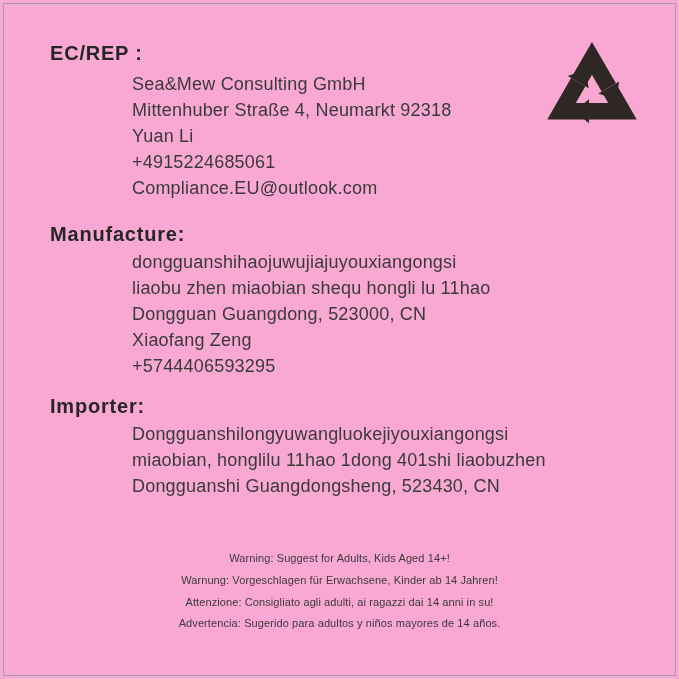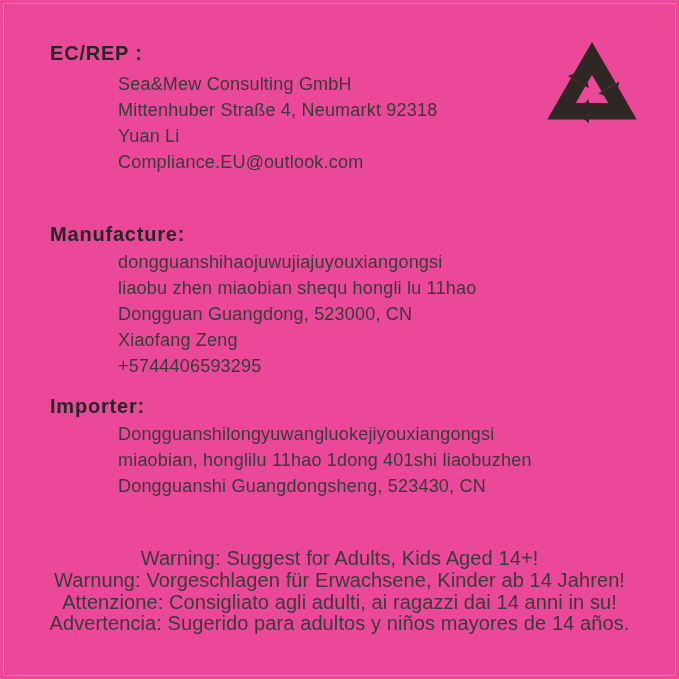--- a/index.html
+++ b/index.html
@@ -1,60 +1,60 @@
 <!DOCTYPE html>
 <html><head>
 <meta charset="utf-8">
 <style>
   html, body { margin: 0; padding: 0; background: #ffffff; }
   .page {
     position: relative;
     width: 679px;
     height: 679px;
-    background: #ec4899;
+    background: #f9a8d4;
     font-family: "Liberation Sans", "DejaVu Sans", sans-serif;
     overflow: hidden;
   }
   .frame {
     position: absolute;
     inset: 3px;
     border: 1px solid #a2a2a2;
     pointer-events: none;
   }
   .heading {
     position: absolute;
     left: 50px;
     font-size: 20px;
     font-weight: bold;
     letter-spacing: 0.8px;
     color: #262626;
     white-space: nowrap;
   }
   .body-lines {
     position: absolute;
-    left: 118px;
+    left: 132px;
     font-size: 18px;
     line-height: 26px;
     letter-spacing: 0.2px;
     color: #3a3a3a;
   }
   .body-lines div { white-space: nowrap; }
   #heading-ecrep { top: 42px; }
   #lines-ecrep  { top: 71px; }
   #heading-manufacture { top: 223px; }
   #lines-manufacture  { top: 249px; }
   #heading-importer { top: 395px; }
   #lines-importer  { top: 421px; }
   .warnings {
     position: absolute;
     left: 0;
     right: 0;
     top: 548px;
     text-align: center;
-    font-size: 20px;
+    font-size: 11px;
     line-height: 21.8px;
     letter-spacing: 0.1px;
     color: #3a3a3a;
   }
   .warnings div { white-space: nowrap; }
   .recycle-wrap {
     position: absolute;
     left: 537px;
     top: 32px;
     width: 110px;
@@ -87,20 +87,21 @@
         </g>
       </g>
     </svg>
   </div>
 
   <div id="heading-ecrep" class="heading">EC/REP :</div>
   <div id="lines-ecrep" class="body-lines">
     <div>Sea&amp;Mew Consulting GmbH</div>
     <div>Mittenhuber Straße 4, Neumarkt 92318</div>
     <div>Yuan Li</div>
+    <div>+4915224685061</div>
     <div>Compliance.EU@outlook.com</div>
   </div>
 
   <div id="heading-manufacture" class="heading">Manufacture:</div>
   <div id="lines-manufacture" class="body-lines">
     <div>dongguanshihaojuwujiajuyouxiangongsi</div>
     <div>liaobu zhen miaobian shequ hongli lu 11hao</div>
     <div>Dongguan Guangdong, 523000, CN</div>
     <div>Xiaofang Zeng</div>
     <div>+5744406593295</div>

